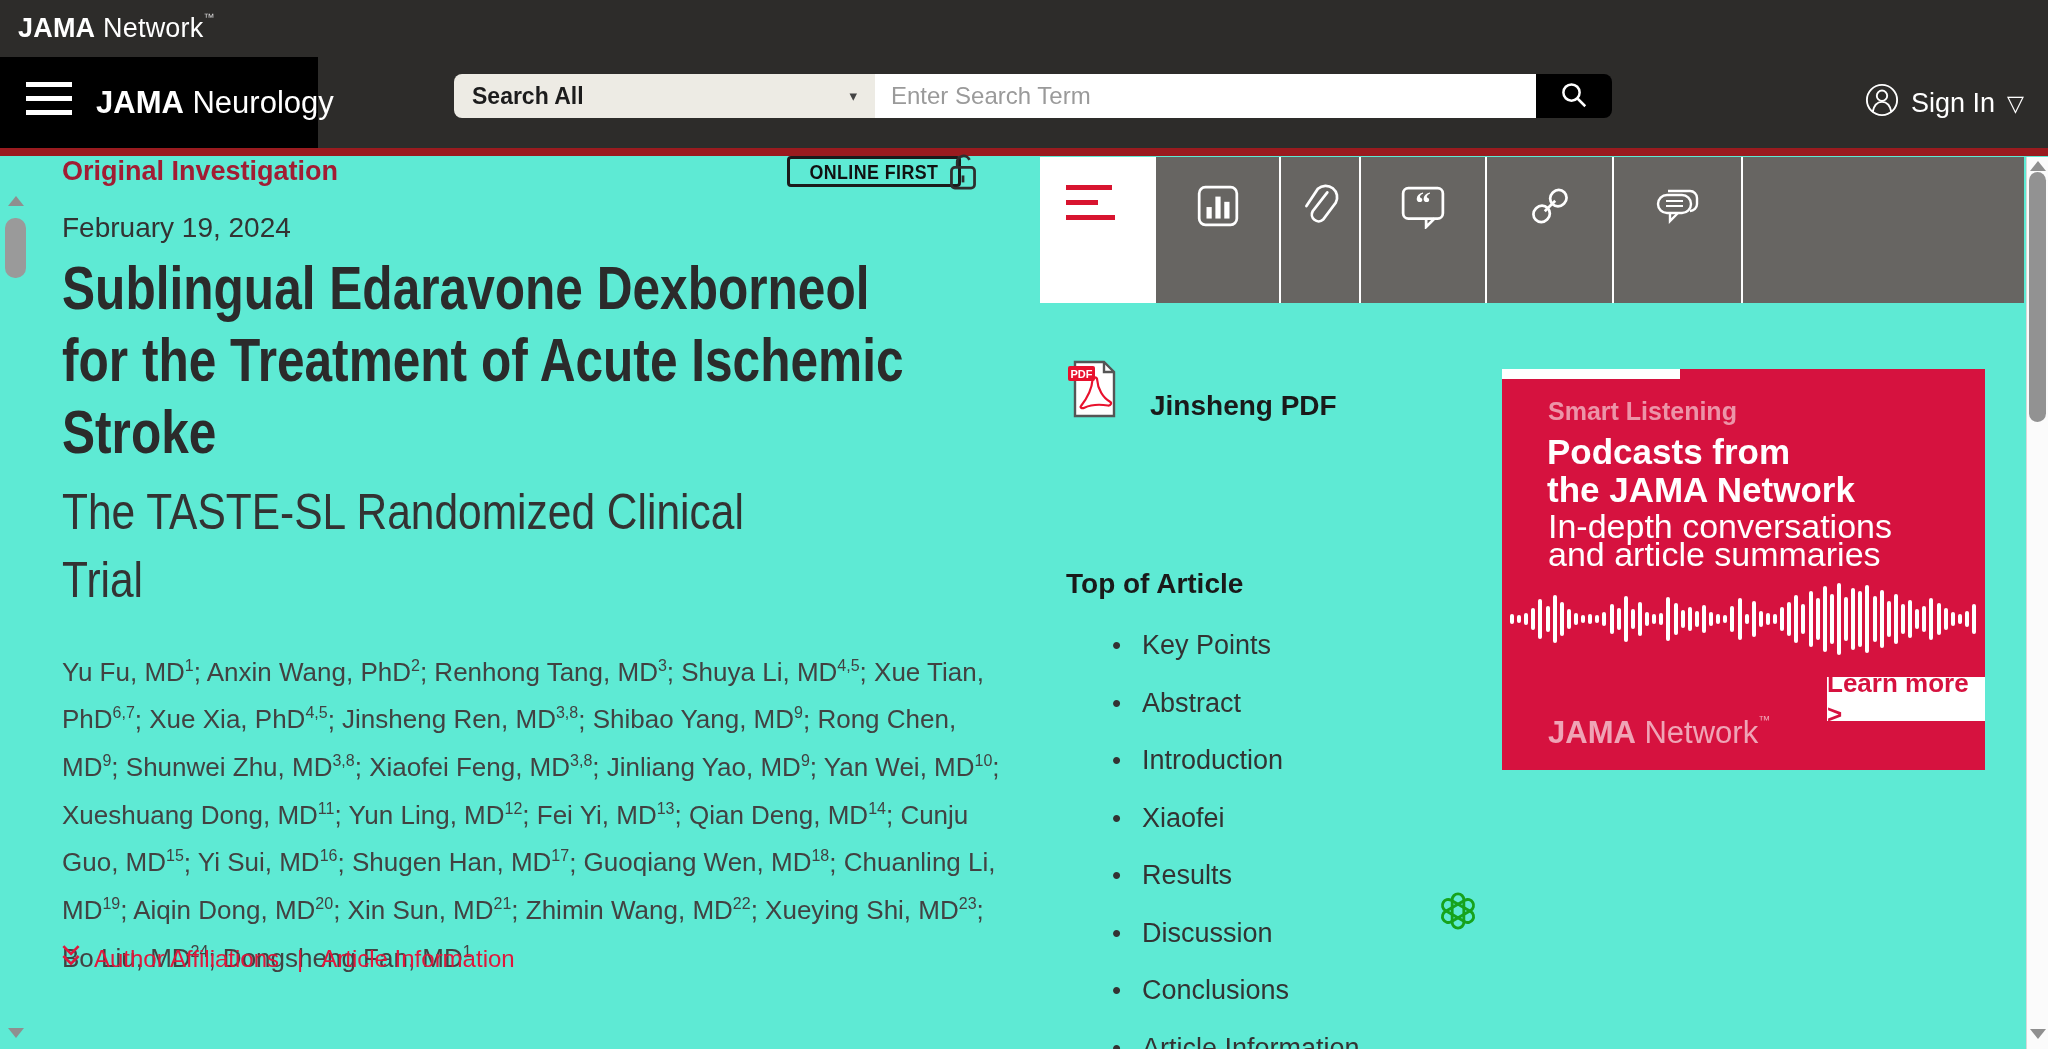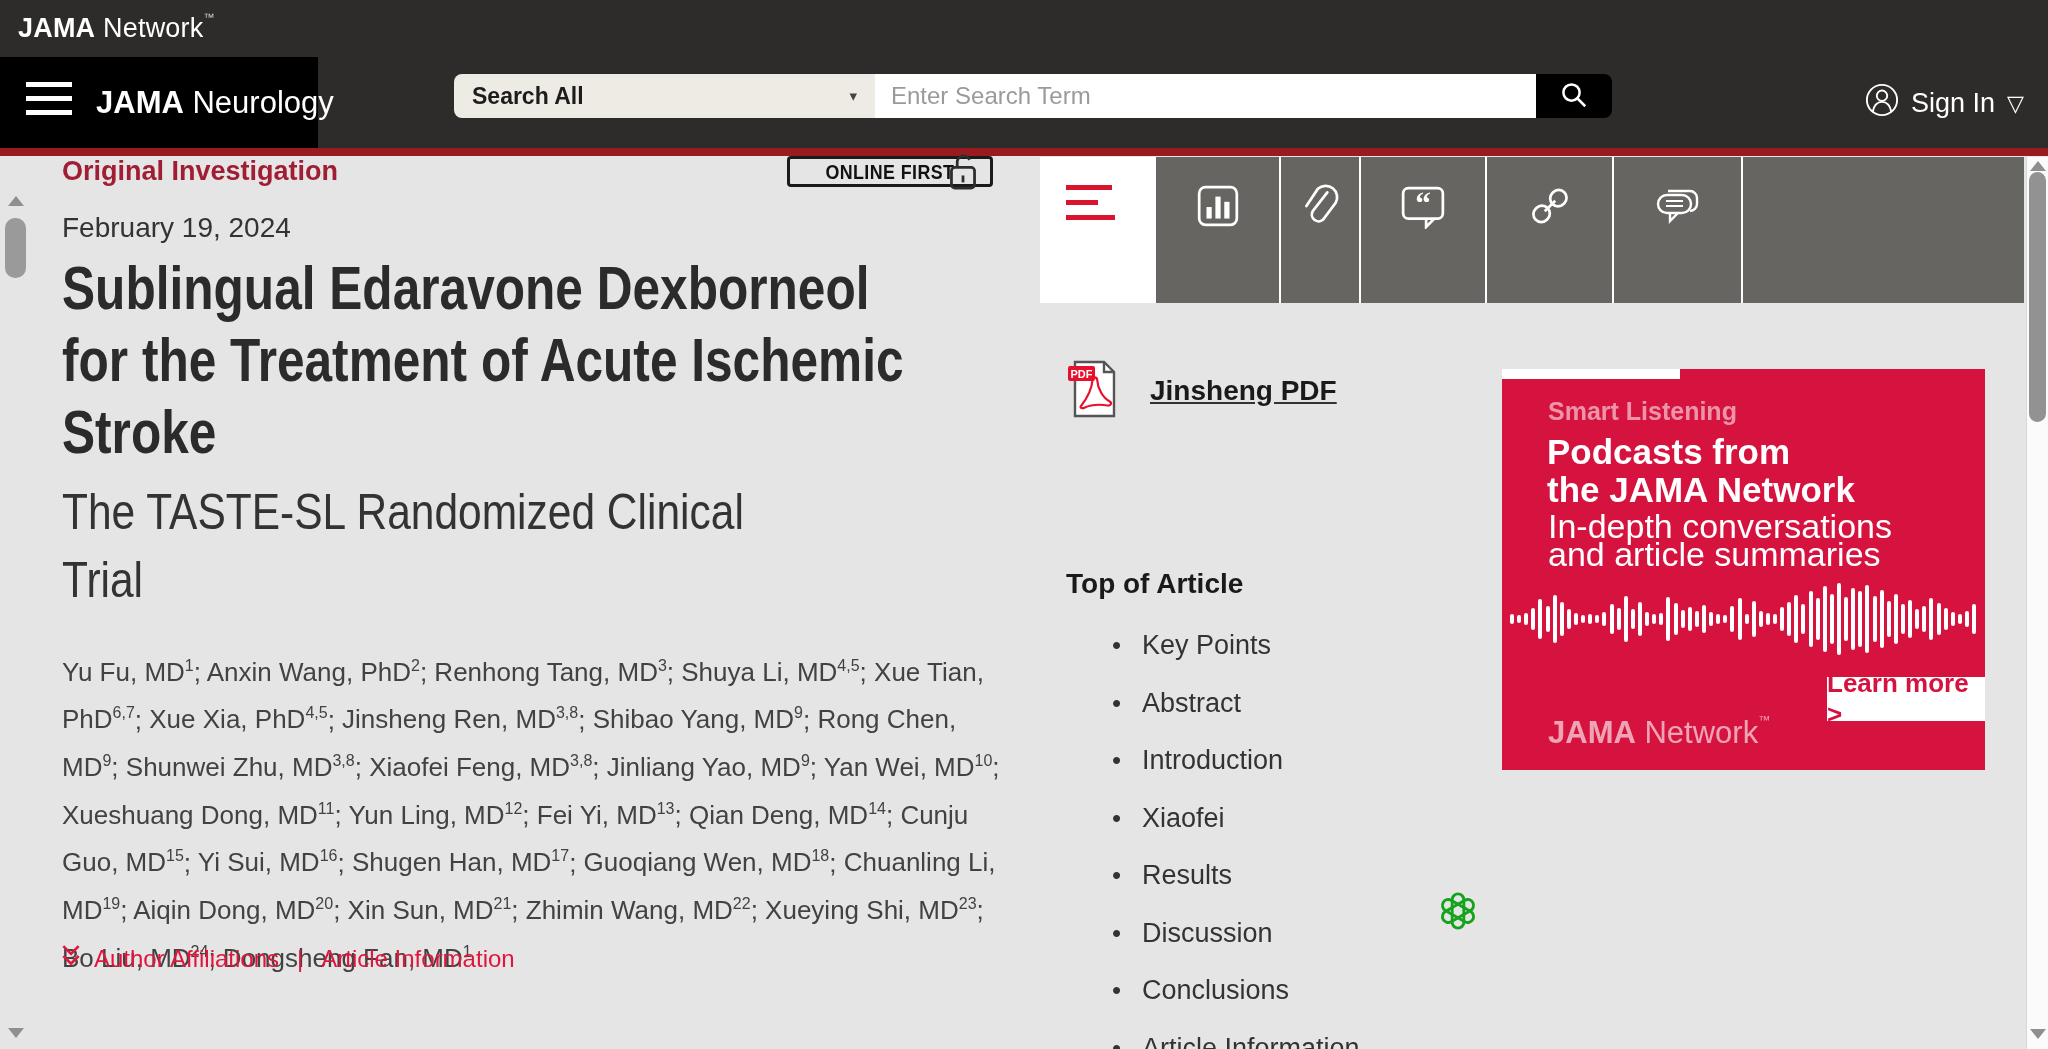--- a/index.html
+++ b/index.html
@@ -1,19 +1,19 @@
 <!DOCTYPE html>
 <html><head>
 <meta charset="utf-8">
 <style>
   * { margin:0; padding:0; box-sizing:border-box; }
   html,body { background:#fff; }
   .page {
     position:relative; width:2048px; height:1049px; overflow:hidden;
-    background:#e5e5e5; font-family:"Liberation Sans", sans-serif; color:#333;
+    background:#5eead4; font-family:"Liberation Sans", sans-serif; color:#333;
   }
   
   .topbar { position:absolute; left:0; top:0; width:2048px; height:57px; background:#2d2c2a; }
   .brand { position:absolute; left:18px; top:13px; color:#fff; font-size:27px; letter-spacing:.2px; }
   .brand .b { font-weight:bold; }
   .brand .tm { font-size:11px; vertical-align:top; position:relative; top:-2px; color:#ddd; }
   .navbar { position:absolute; left:0; top:57px; width:2048px; height:91px; background:#2d2c2a; }
   .journal-box { position:absolute; left:0; top:0; width:318px; height:91px; background:#000; cursor:pointer; }
   .hamburger { position:absolute; left:26px; top:25px; width:46px; height:40px; }
   .hamburger i { position:absolute; left:0; width:46px; height:5px; background:#fff; display:block; }
@@ -30,21 +30,21 @@
   .sbtn { width:76px; height:44px; background:#000; border:none; border-radius:0 8px 8px 0; cursor:pointer;
     display:flex; align-items:center; justify-content:center; }
   .signin { position:absolute; right:24px; top:28px; height:36px; display:flex; align-items:center; gap:12px;
     color:#fff; font-size:27px; cursor:pointer; }
   .signin .tri { font-size:22px; position:relative; top:1px; }
   .redrule { position:absolute; left:0; top:148px; width:2048px; height:8px; background:#9a1b1f; }
 
   
   .category { position:absolute; left:62px; top:156px; font-size:27px; font-weight:bold; color:#a11d33; }
   .badge { position:absolute; left:787px; top:156px; border:3px solid #1b1b1b; border-radius:4px;
-    padding:1px 24px; height:31px; display:flex; align-items:center; }
+    padding:1px 8px; height:31px; display:flex; align-items:center; }
   .badge span { display:inline-block; transform:scaleX(.85); transform-origin:center;
     font-size:21px; font-weight:bold; color:#111; letter-spacing:.5px; white-space:nowrap; }
   .lockwrap { position:absolute; left:948px; top:152px; }
   .date { position:absolute; left:62px; top:212px; font-size:28px; color:#333; }
   .title { position:absolute; left:62px; top:252px; font-weight:bold; color:#2b2b2b;
     font-size:62px; line-height:72px; white-space:nowrap; transform:scaleX(.8); transform-origin:0 0; }
   .subtitle { position:absolute; left:62px; top:478px; color:#333; font-size:50px; line-height:68px;
     white-space:nowrap; transform:scaleX(.85); transform-origin:0 0; }
   .authors { position:absolute; left:62px; top:645px; width:952px; font-size:26px; line-height:41px; color:#424242; }
   .authors sup { font-size:16px; }
@@ -58,21 +58,21 @@
   
   .toolbar { position:absolute; left:1040px; top:157px; height:146px; }
   .tab { position:absolute; top:0; height:146px; background:#676562; border-left:2px solid #fff; }
   .tab.active { background:#fff; border-left:none; }
   .tab svg { position:absolute; left:50%; top:26px; transform:translateX(-50%); }
   .tocicon { position:absolute; left:26px; top:28px; width:50px; height:36px; }
   .tocicon i { position:absolute; left:0; height:5px; background:#d8142f; display:block; }
   .tocicon i:nth-child(1){top:0; width:46px;} .tocicon i:nth-child(2){top:15px; width:32px;} .tocicon i:nth-child(3){top:30px; width:49px;}
 
   
-  .action { position:absolute; display:flex; align-items:center; cursor:pointer;text-decoration:underline; }
+  .action { position:absolute; display:flex; align-items:flex-end; cursor:pointer; }
   .action-label { font-size:28px; font-weight:bold; color:#1a1a1a; }
   .toc-title { position:absolute; left:1066px; top:568px; font-size:28px; font-weight:bold; color:#1a1a1a; }
   .toc { position:absolute; left:1112px; top:630px; }
   .toc-item { position:absolute; left:0; display:flex; align-items:center; cursor:pointer; white-space:nowrap; }
   .toc-item .dot { width:30px; font-size:26px; color:#333; }
   .toc-item .toc-label { font-size:27px; color:#333; }
 
   
   .ad-label { position:absolute; left:1502px; top:344px; width:483px; text-align:center; font-size:20px; color:#3d3d3d; }
   .ad-box { position:absolute; left:1502px; top:369px; width:483px; height:401px; background:#d6123f; overflow:hidden; }

